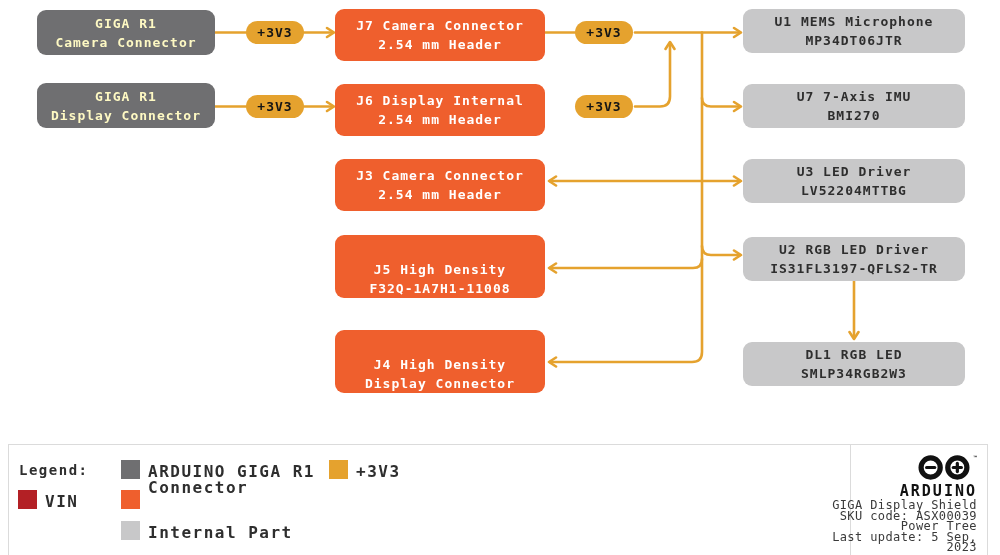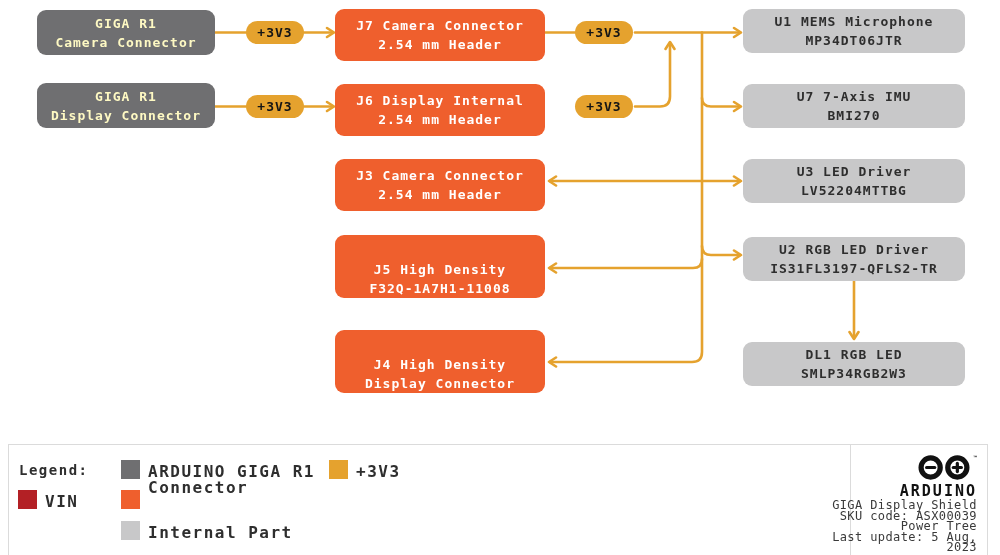--- a/index.html
+++ b/index.html
@@ -156,18 +156,18 @@
             <line x1="73" y1="18" x2="73" y2="32"></line>
           </g>
         </svg>
         <span class="tm">™</span>
       </div>
       <div class="word">ARDUINO</div>
       <div class="info">
         <div>GIGA Display Shield</div>
         <div>SKU code: ASX00039</div>
         <div>Power Tree</div>
-        <div>Last update: 5 Aug, 2023</div>
+        <div>Last update: 5 Sep, 2023</div>
       </div>
     </div>
   </div>
 
 </div>
 
 </body></html>

